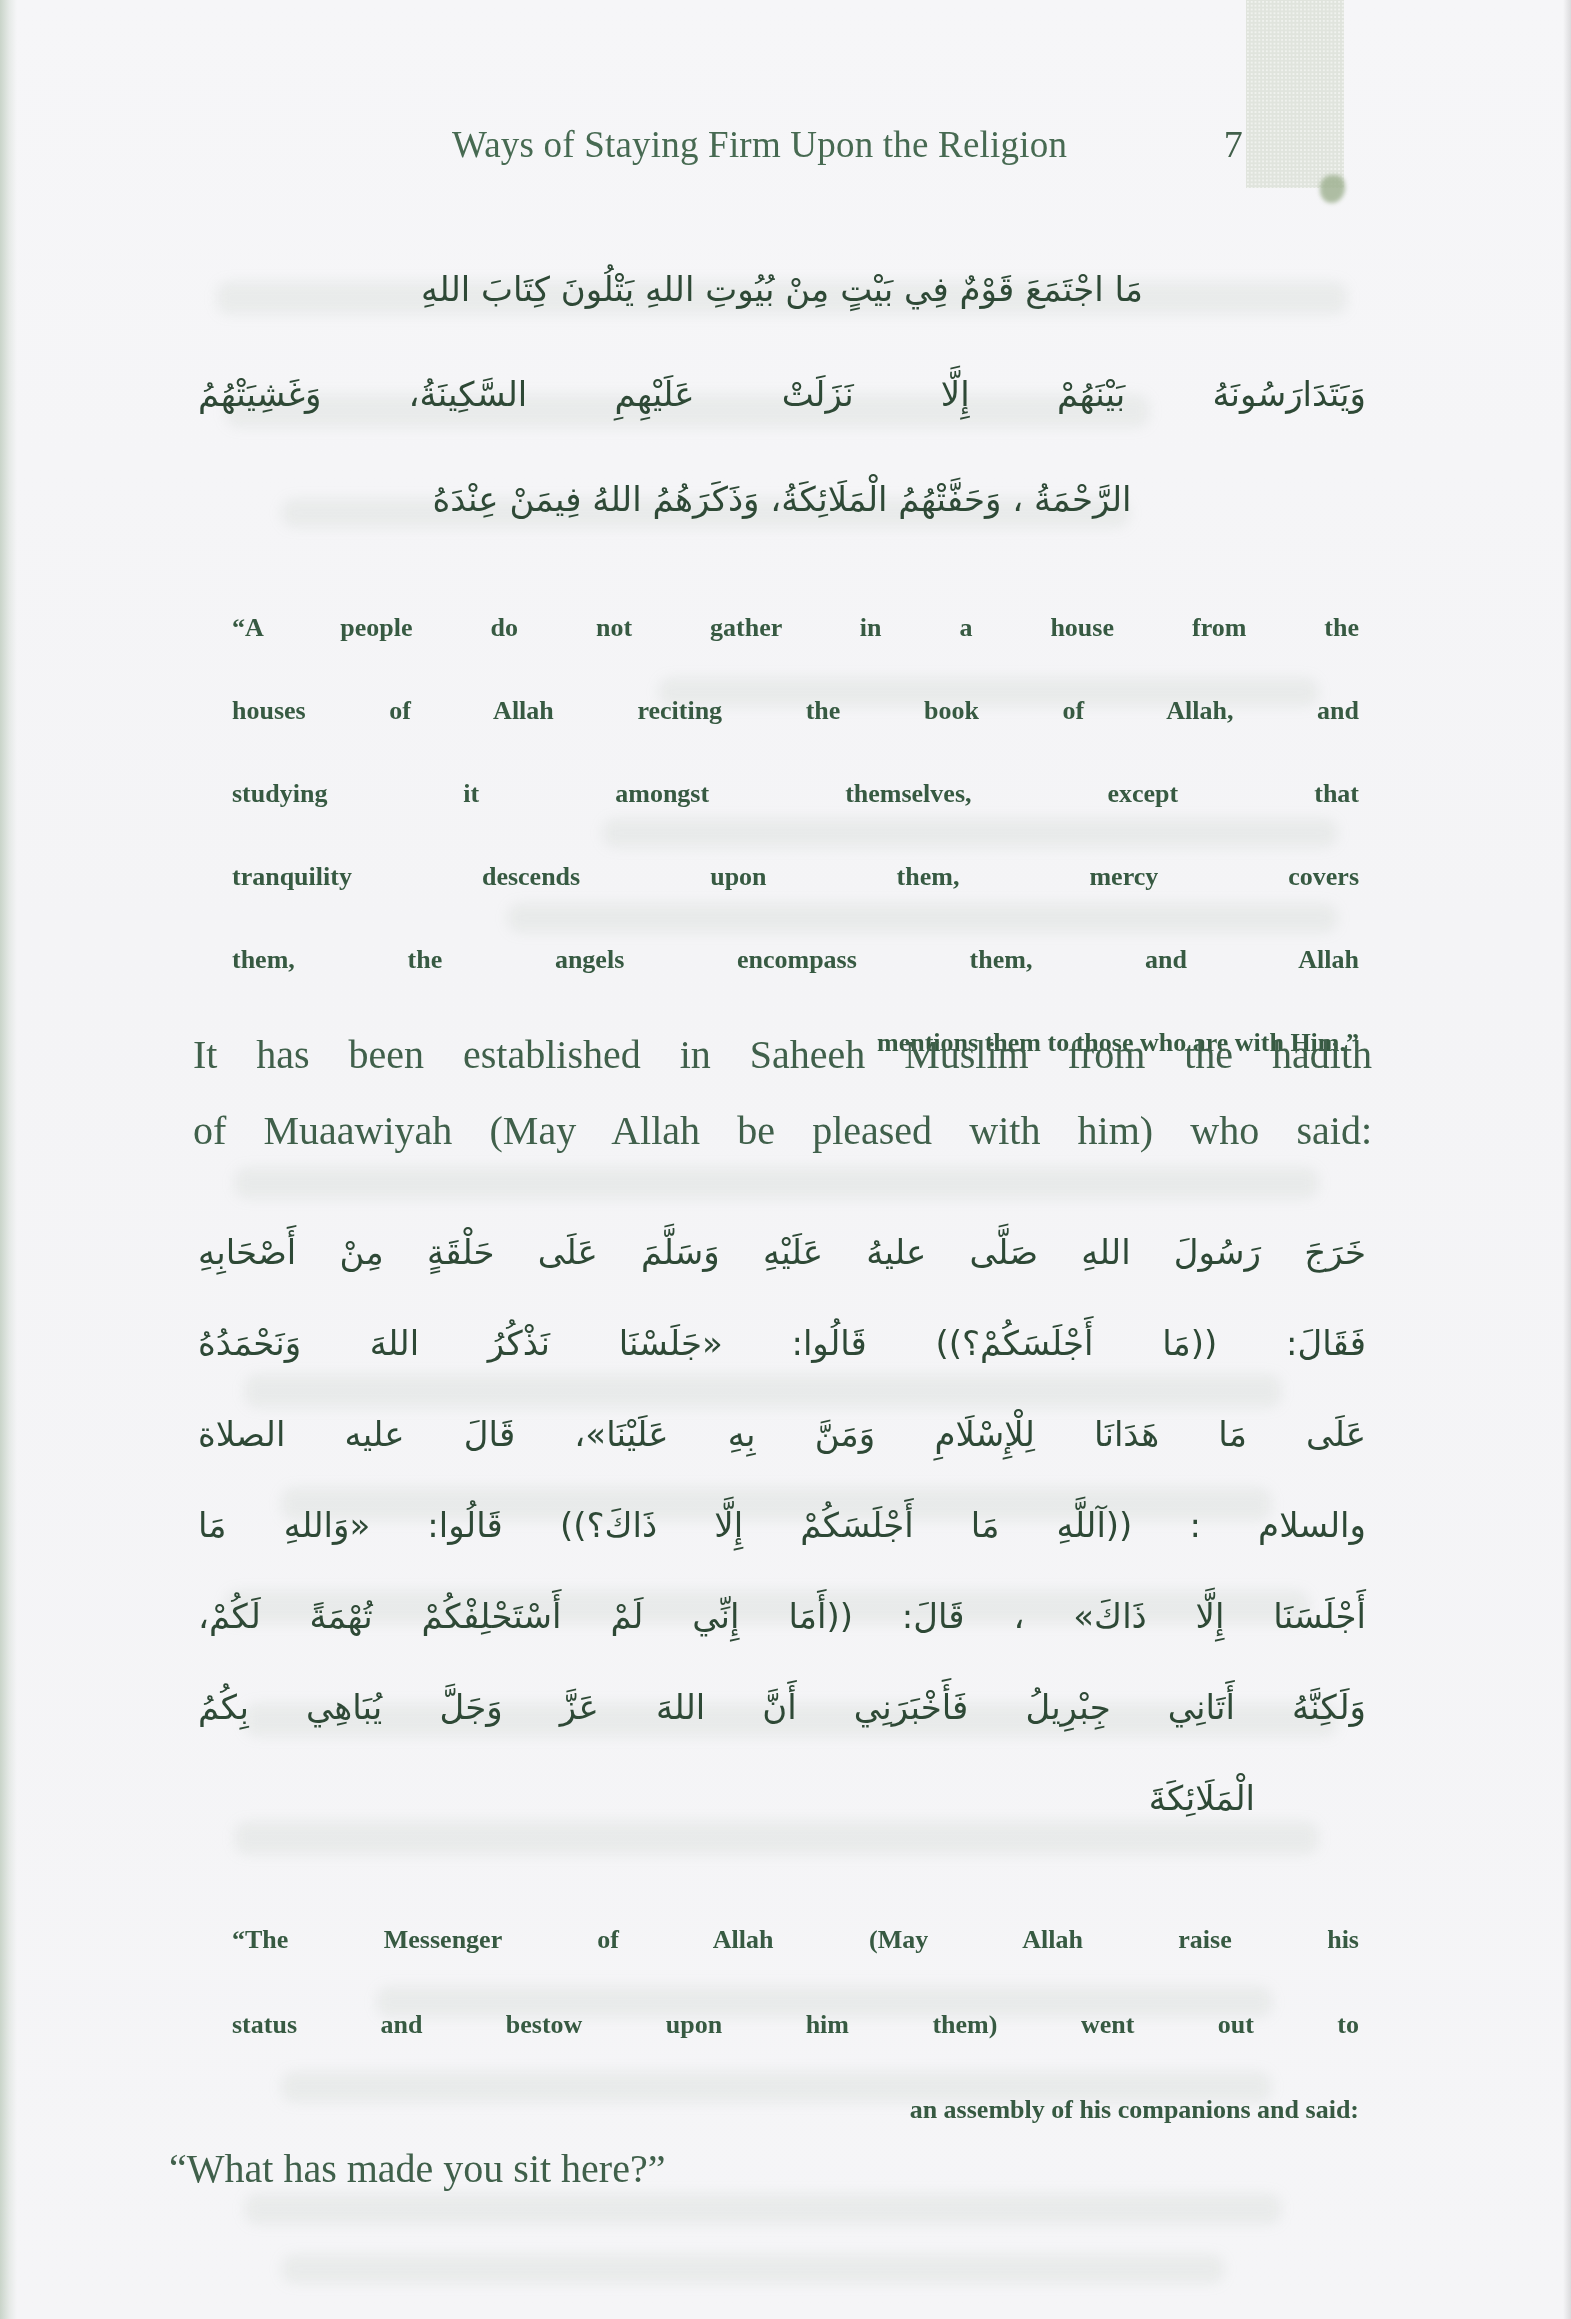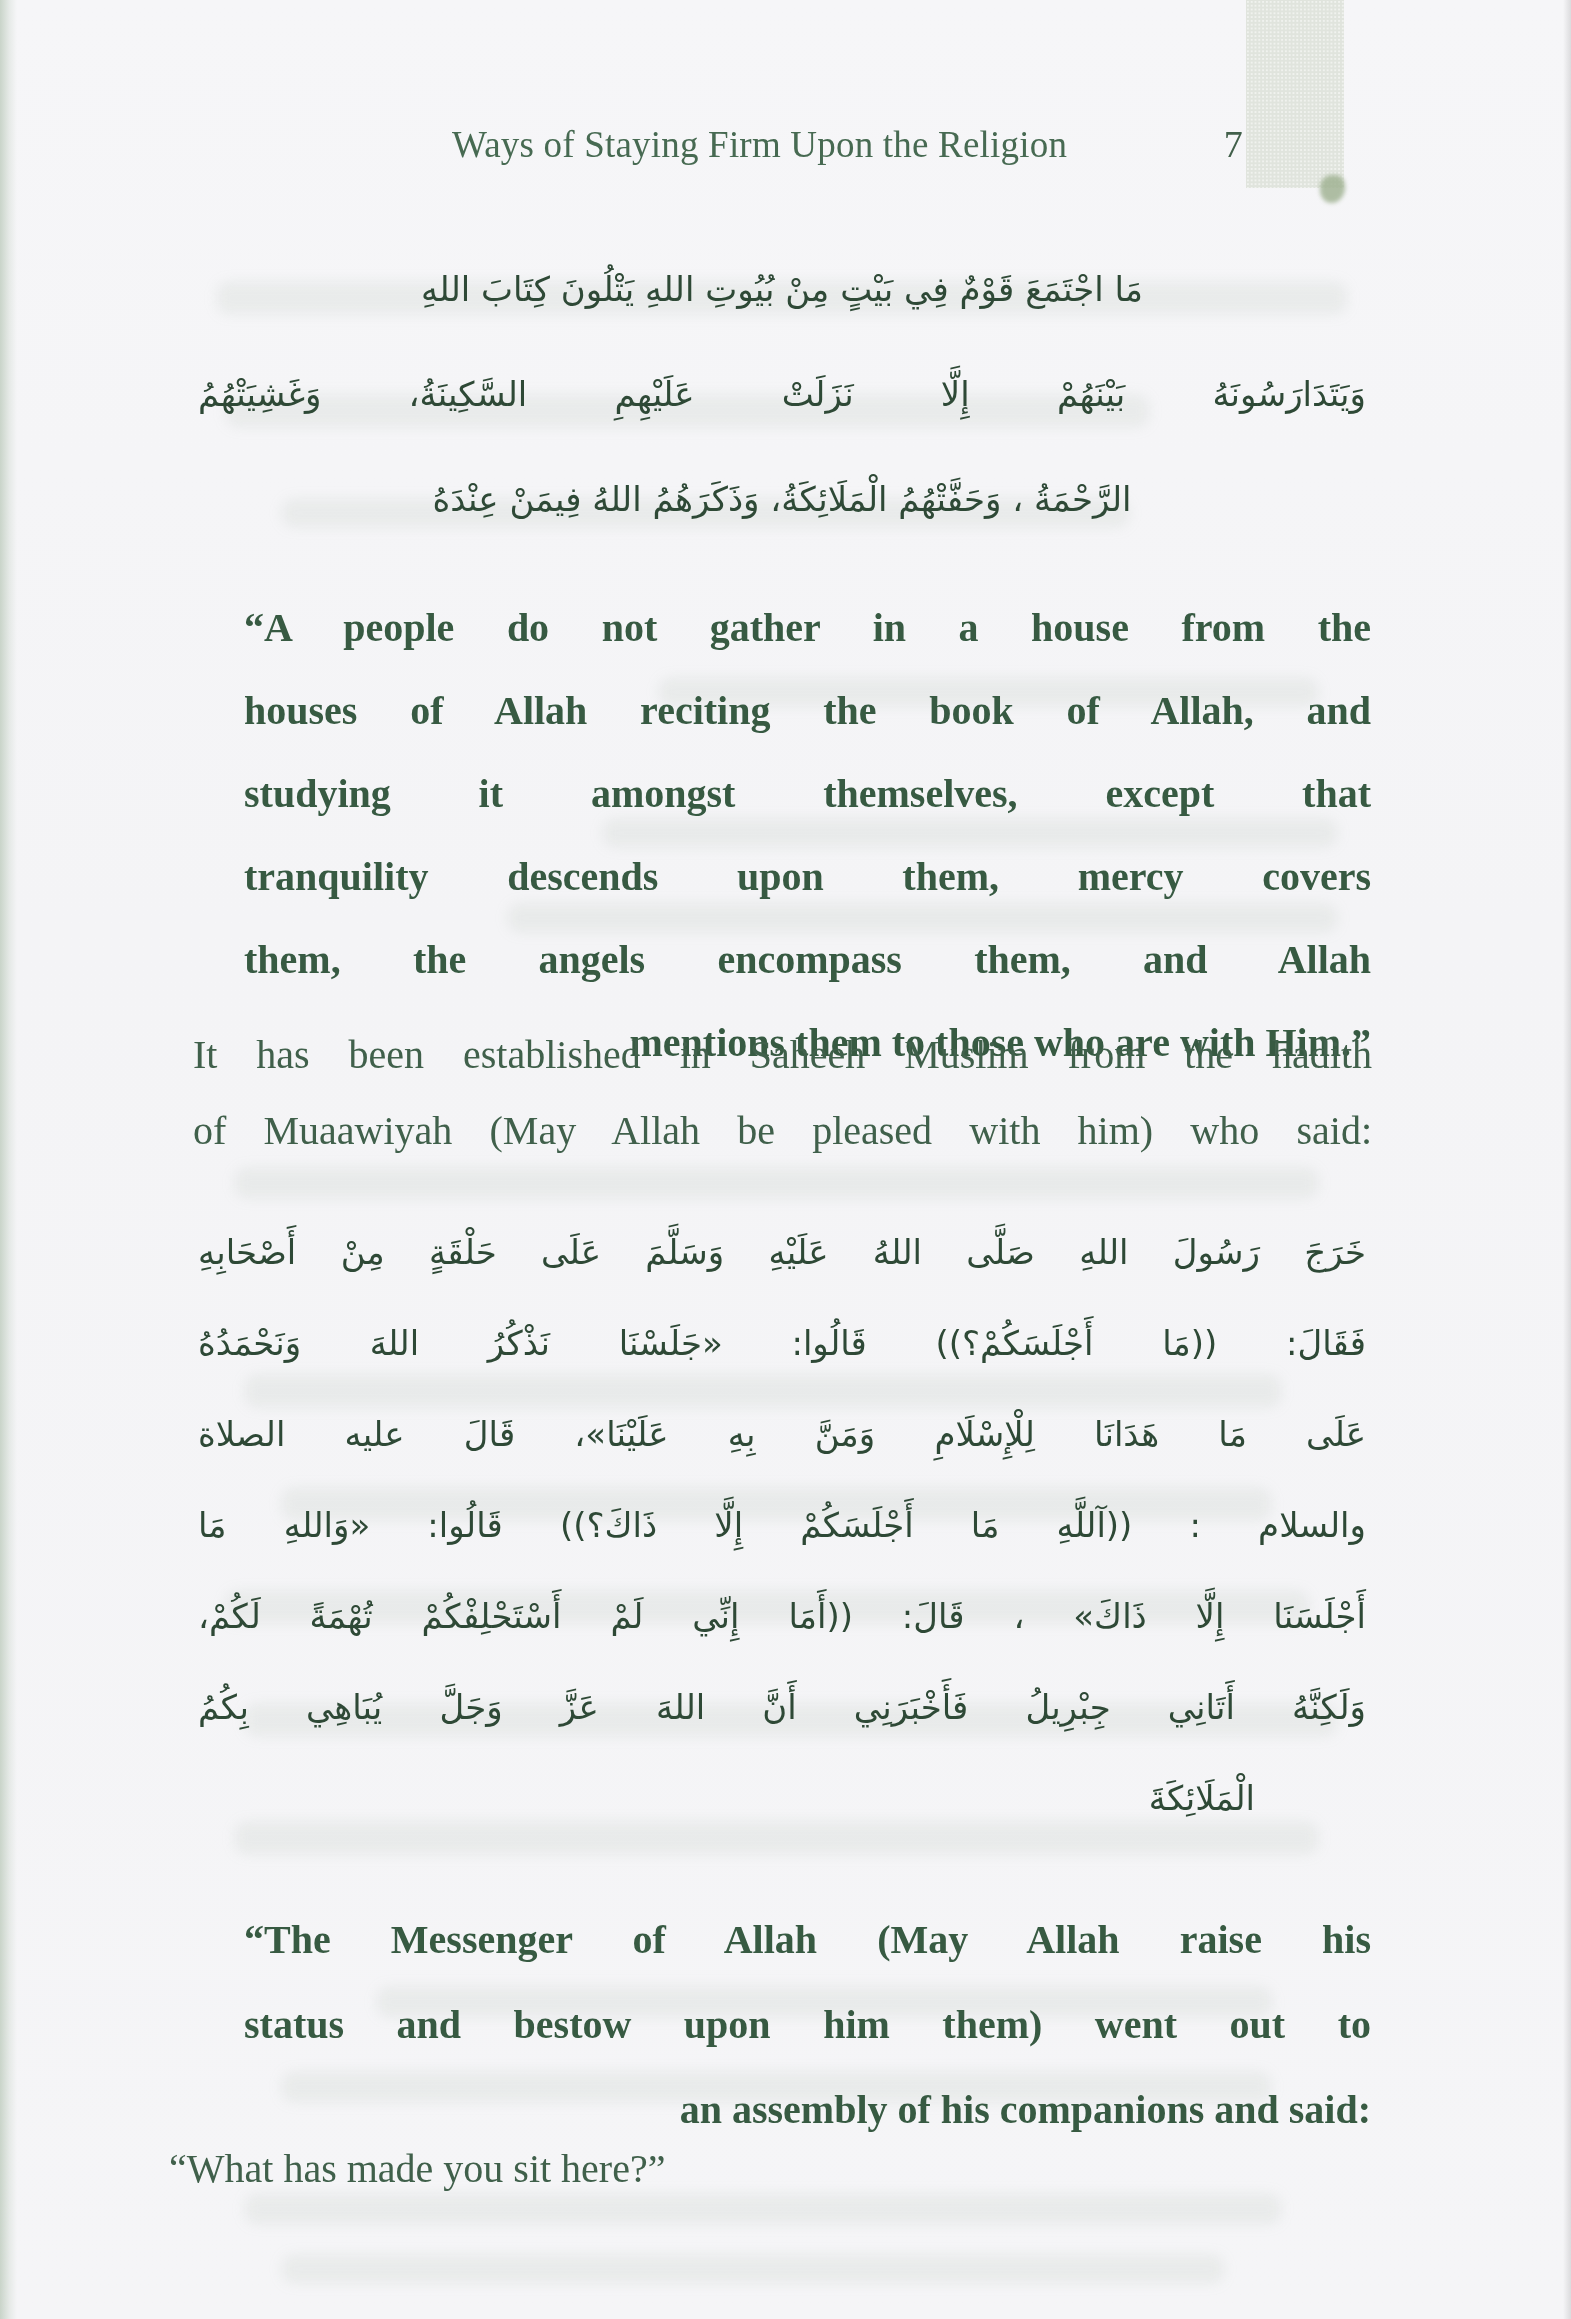--- a/index.html
+++ b/index.html
@@ -33,22 +33,22 @@
   .arabic{position:absolute;left:198px;width:1168px;direction:rtl;
     font-family:"DejaVu Sans",sans-serif;color:#2e4936;
     font-size:34px;line-height:105px;}
   .arabic .line{white-space:normal;}
   .arabic .line.jst{text-align:justify;text-align-last:justify;}
   .arabic .line.ctr{text-align:center;}
   .arabic .line.endword{text-align:right;padding-left:0;padding-right:111px;}
   #arabic2{line-height:91px;}
 
   
-  .equote{position:absolute;left:244px;width:1127px;
-    font-weight:700;color:#375a42;font-size:40px;line-height:83px;}
+  .equote{position:absolute;left:232px;width:1127px;
+    font-weight:700;color:#375a42;font-size:26px;line-height:83px;}
   .equote .line.jst{text-align:justify;text-align-last:justify;}
   .equote .line.lft{text-align:right;}
   #equote2{line-height:85px;}
 
   
   .para{position:absolute;left:193px;width:1179px;
     color:#40604b;font-size:40px;line-height:76px;}
   .para .line.jst{text-align:justify;text-align-last:justify;}
   .closing{position:absolute;left:169px;top:2145px;
     color:#40604b;font-size:40px;}
@@ -100,21 +100,21 @@
     <div class="line jst">them, the angels encompass them, and Allah</div>
     <div class="line lft">mentions them to those who are with Him.”</div>
   </div>
 
   <div class="para" id="para1" style="top:1017px;">
     <div class="line jst">It has been established in Saheeh Muslim from the hadith</div>
     <div class="line jst">of Muaawiyah (May Allah be pleased with him) who said:</div>
   </div>
 
   <div class="arabic" id="arabic2" style="top:1207px;">
-    <div class="line jst">خَرَجَ رَسُولَ اللهِ صَلَّى اللهُ عَلَيْهِ وَسَلَّمَ عَلَى حَلْقَةٍ مِنْ أَصْحَابِهِ</div>
+    <div class="line jst">خَرَجَ رَسُولَ اللهِ صَلَّى عليهُ عَلَيْهِ وَسَلَّمَ عَلَى حَلْقَةٍ مِنْ أَصْحَابِهِ</div>
     <div class="line jst">فَقَالَ: ((مَا أَجْلَسَكُمْ؟)) قَالُوا: «جَلَسْنَا نَذْكُرُ اللهَ وَنَحْمَدُهُ</div>
     <div class="line jst">عَلَى مَا هَدَانَا لِلْإِسْلَامِ وَمَنَّ بِهِ عَلَيْنَا»، قَالَ عليه الصلاة</div>
     <div class="line jst">والسلام : ((آللَّهِ مَا أَجْلَسَكُمْ إِلَّا ذَاكَ؟)) قَالُوا: «وَاللهِ مَا</div>
     <div class="line jst">أَجْلَسَنَا إِلَّا ذَاكَ» ، قَالَ: ((أَمَا إِنِّي لَمْ أَسْتَحْلِفْكُمْ تُهْمَةً لَكُمْ،</div>
     <div class="line jst">وَلَكِنَّهُ أَتَانِي جِبْرِيلُ فَأَخْبَرَنِي أَنَّ اللهَ عَزَّ وَجَلَّ يُبَاهِي بِكُمُ</div>
     <div class="line endword">الْمَلَائِكَةَ</div>
   </div>
 
   <div class="equote" id="equote2" style="top:1897px;">
     <div class="line jst">“The Messenger of Allah (May Allah raise his</div>

